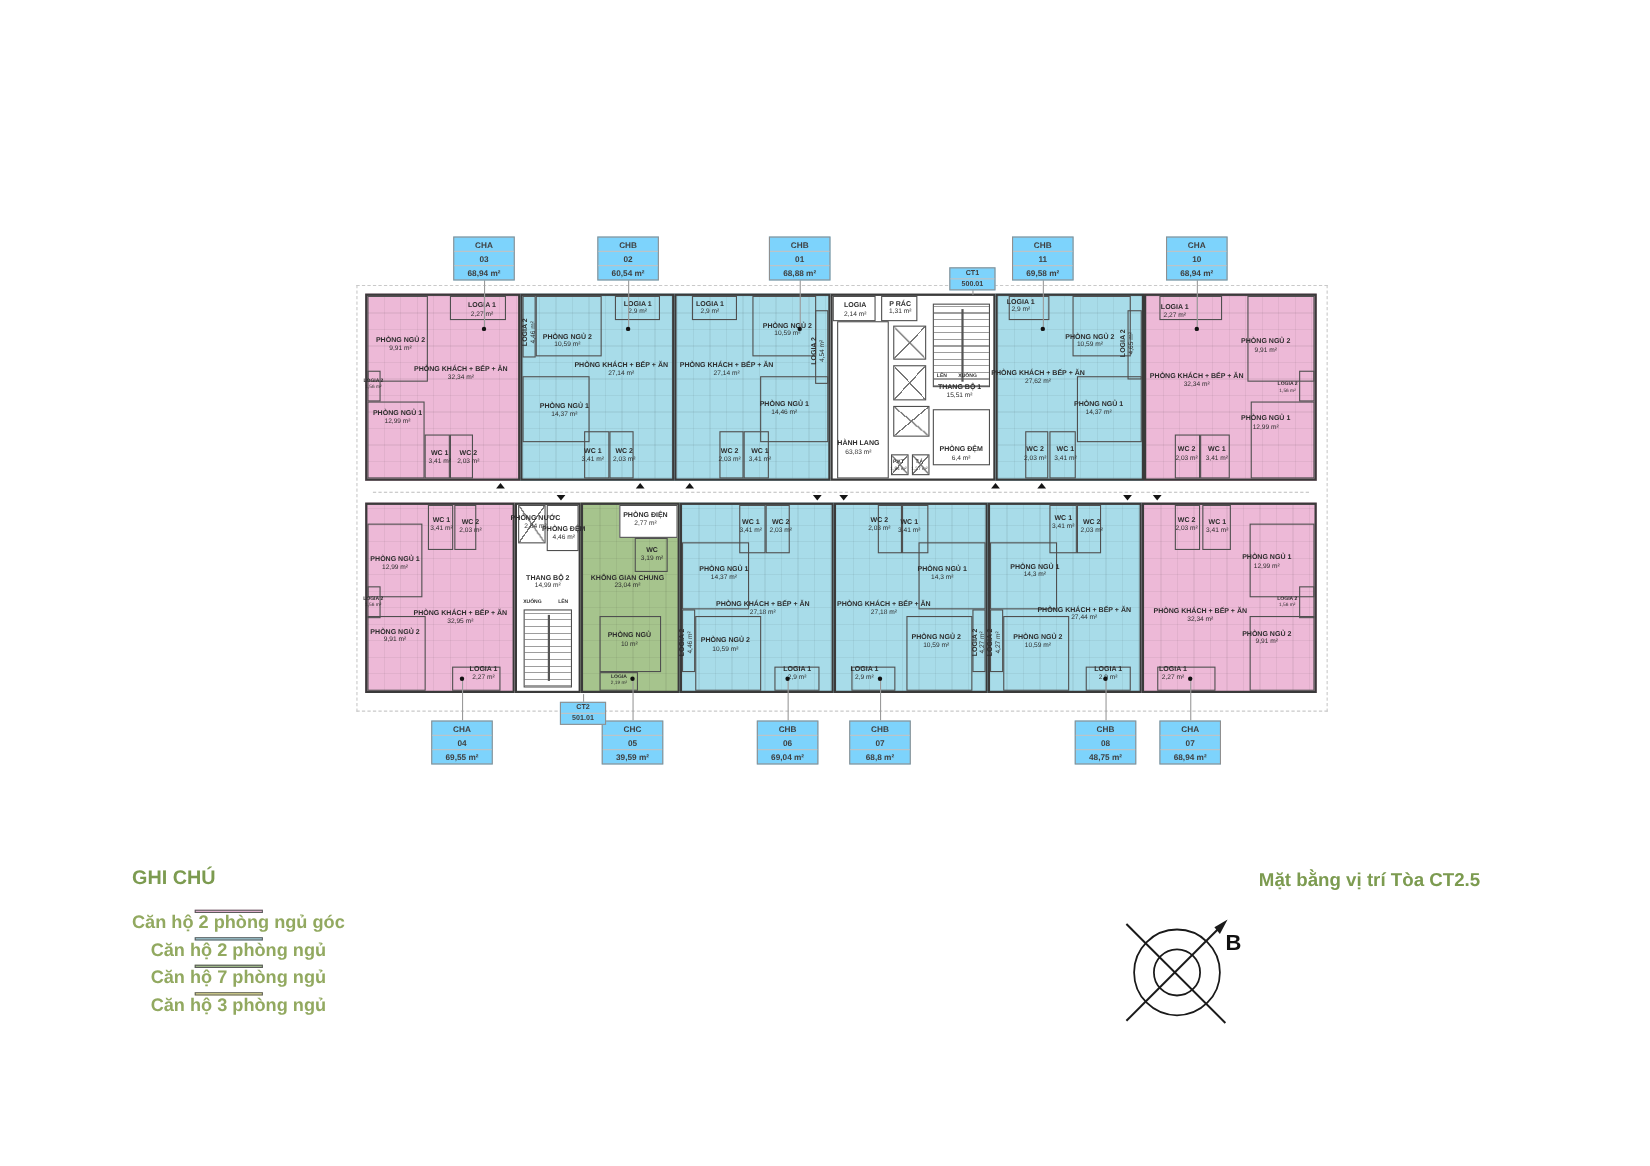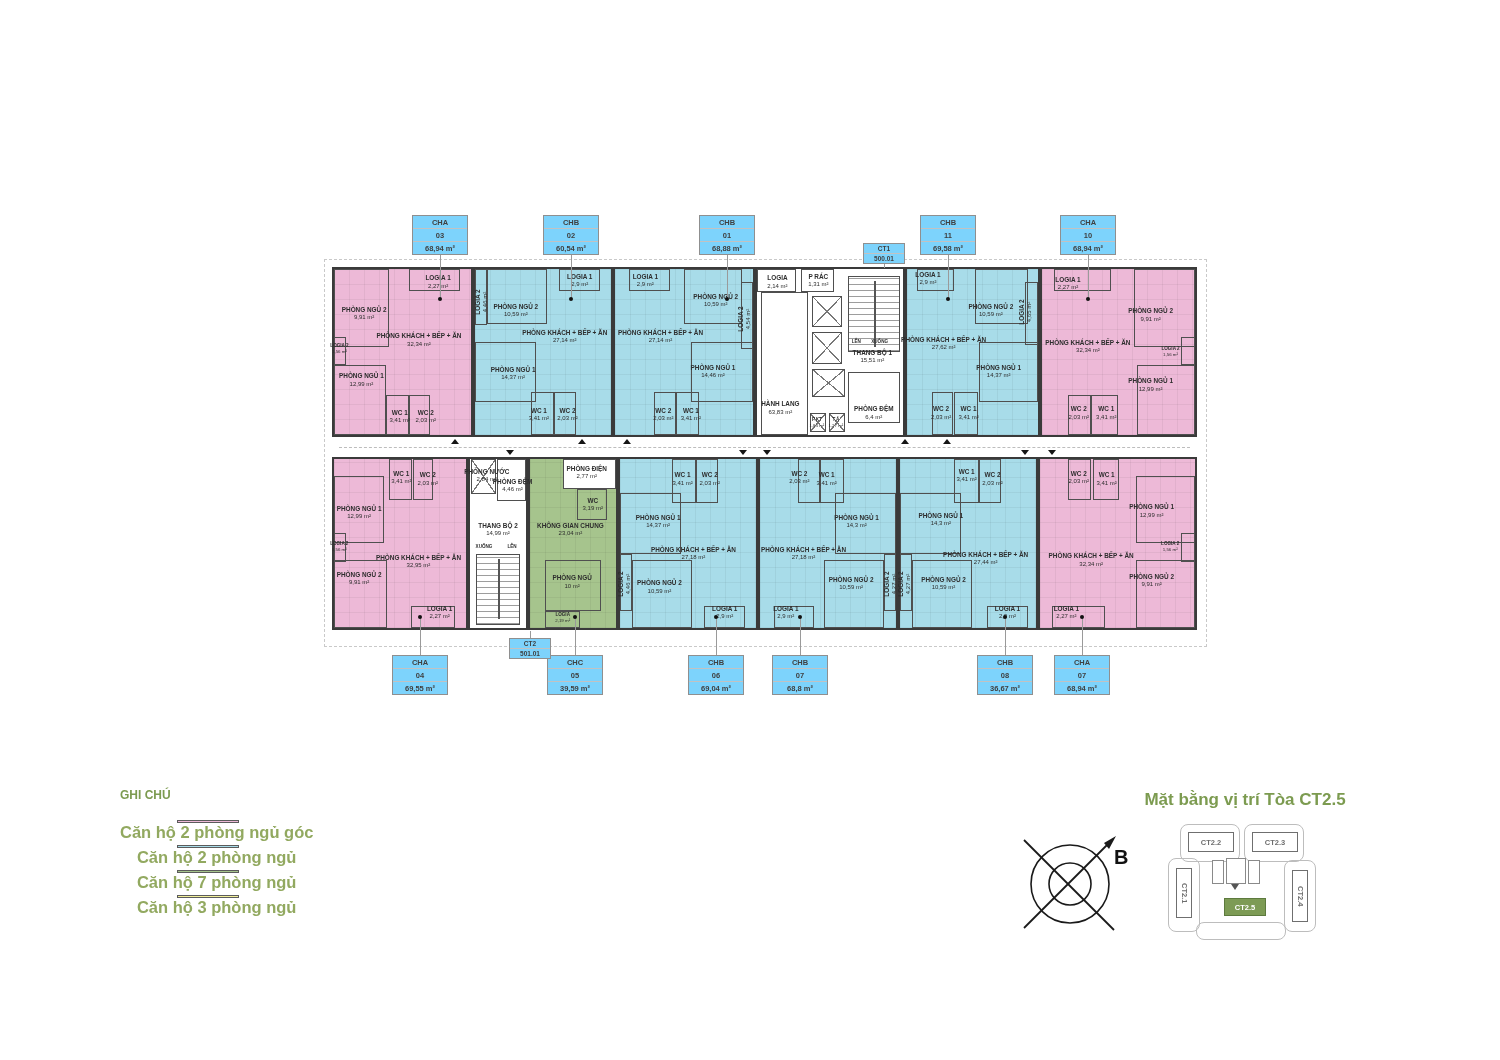--- a/index.html
+++ b/index.html
@@ -42,21 +42,21 @@
   .callout{position:absolute;transform:translateX(-50%);width:54px;background:#7dd3fc;
         border:1px solid #8f8f8f;text-align:center;color:#3f3f3f;z-index:8;}
   .callout .row{font-size:7.5px;font-weight:bold;padding:1.5px 0;border-top:1px solid #c2c2c2;}
   .callout .row:first-child{border-top:none;}
   .callout.small{width:40px;}
   .callout.small .row{font-size:6.5px;padding:1px 0;}
   .cline{position:absolute;width:1px;background:#9a9a9a;z-index:7;}
   .cdot{position:absolute;width:4px;height:4px;border-radius:50%;background:#111;transform:translate(-50%,-50%);z-index:8;}
   
   #legend{position:absolute;left:120px;top:788px;}
-  .legend-title{font-size:12px;font-weight:bold;color:#7C9B50;margin-bottom:18px;}
+  .legend-title{font-size:18px;font-weight:bold;color:#7C9B50;margin-bottom:18px;}
   .legend-row{display:flex;align-items:center;margin-bottom:3px;height:22px;flex-direction:column;}
   .sw{width:62px;height:21px;border:1px solid #5c5c5c;box-sizing:border-box;margin-right:18px;}
   .legend-label{font-size:16.5px;font-weight:bold;color:#92A960;}
   
   .map-title{position:absolute;left:1130px;top:790px;width:230px;text-align:center;
         font-size:17px;font-weight:bold;color:#7C9B50;}
   #compass{position:absolute;left:1012px;top:818px;}
   #minimap{position:absolute;left:1168px;top:824px;width:150px;height:118px;}
   .blob{position:absolute;border:1px solid #bdbdbd;border-radius:8px;box-sizing:border-box;}
   .bld{position:absolute;box-sizing:border-box;border:1px solid #6f6f6f;background:#fff;color:#6e6e6e;
@@ -605,21 +605,21 @@
       <div class="callout" style="left: 800px; top: 655px;">
         <div class="row">CHB</div>
         <div class="row">07</div>
         <div class="row">68,8 m²</div>
       </div>
       <div class="cline" style="left: 800px; top: 618px; height: 37px;"></div>
       <div class="cdot" style="left: 800px; top: 617px;"></div>
       <div class="callout" style="left: 1005px; top: 655px;">
         <div class="row">CHB</div>
         <div class="row">08</div>
-        <div class="row">36,67 m²</div>
+        <div class="row">48,75 m²</div>
       </div>
       <div class="cline" style="left: 1005px; top: 618px; height: 37px;"></div>
       <div class="cdot" style="left: 1005px; top: 617px;"></div>
       <div class="callout" style="left: 1082px; top: 655px;">
         <div class="row">CHA</div>
         <div class="row">07</div>
         <div class="row">68,94 m²</div>
       </div>
       <div class="cline" style="left: 1082px; top: 618px; height: 37px;"></div>
       <div class="cdot" style="left: 1082px; top: 617px;"></div>
@@ -661,31 +661,13 @@
 
   <svg id="compass" width="120" height="120" viewBox="0 0 120 120">
     <circle cx="58" cy="66" r="39" fill="none" stroke="#1a1a1a" stroke-width="1.6"></circle>
     <circle cx="58" cy="66" r="21" fill="none" stroke="#1a1a1a" stroke-width="1.6"></circle>
     <line x1="12" y1="110" x2="97" y2="25" stroke="#1a1a1a" stroke-width="1.8"></line>
     <line x1="12" y1="22" x2="102" y2="112" stroke="#1a1a1a" stroke-width="1.8"></line>
     <polygon points="104,18 92,25 97,31" fill="#1a1a1a"></polygon>
     <text x="102" y="46" font-size="20" font-weight="bold" fill="#111" font-family="Liberation Sans, sans-serif">B</text>
   </svg>
 
-  <div id="minimap">
-    <div class="blob" style="left:12px;top:0;width:60px;height:38px;"></div>
-    <div class="blob" style="left:76px;top:0;width:60px;height:38px;"></div>
-    <div class="blob" style="left:0;top:34px;width:32px;height:74px;"></div>
-    <div class="blob" style="left:116px;top:36px;width:32px;height:72px;"></div>
-    <div class="blob" style="left:28px;top:98px;width:90px;height:18px;"></div>
-    <div class="mini-box" style="left:44px;top:36px;width:12px;height:24px;"></div>
-    <div class="mini-box" style="left:58px;top:34px;width:20px;height:26px;"></div>
-    <div class="mini-box" style="left:80px;top:36px;width:12px;height:24px;"></div>
-    <div class="mini-tri" style="left:63px;top:60px;"></div>
-    <div id="minimap-buildings">
-        <div class="bld" style="left: 20px; top: 8px; width: 46px; height: 20px;">CT2.2</div>
-        <div class="bld" style="left: 84px; top: 8px; width: 46px; height: 20px;">CT2.3</div>
-        <div class="bld v" style="left: 8px; top: 44px; width: 16px; height: 50px;">CT2.1</div>
-        <div class="bld v" style="left: 124px; top: 46px; width: 16px; height: 52px;">CT2.4</div>
-        <div class="bld hl" style="left: 56px; top: 74px; width: 42px; height: 18px;">CT2.5</div>
-      </div>
-  </div>
 </div>
 
 </body></html>

